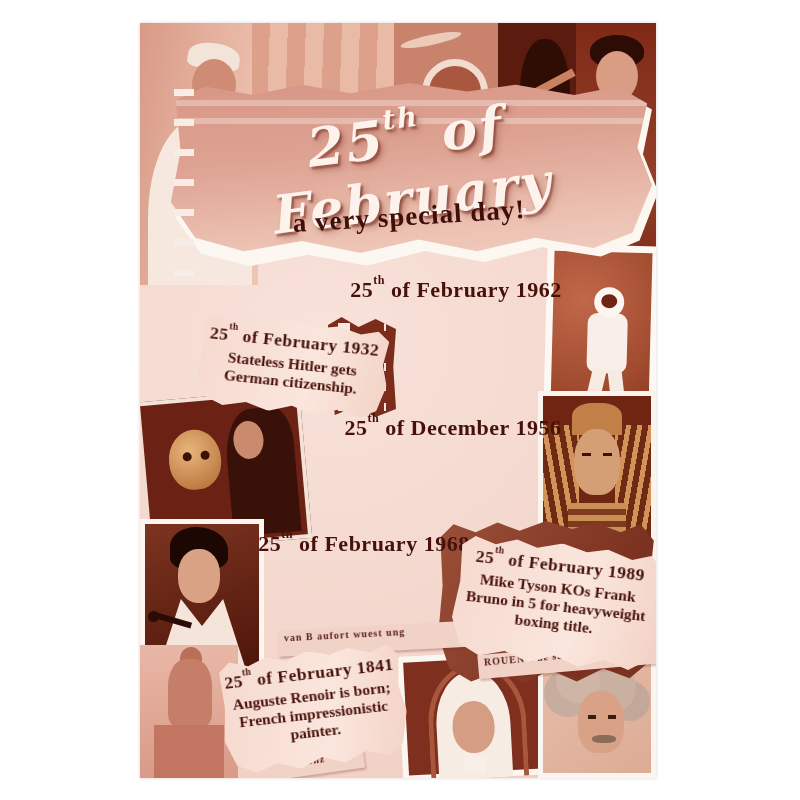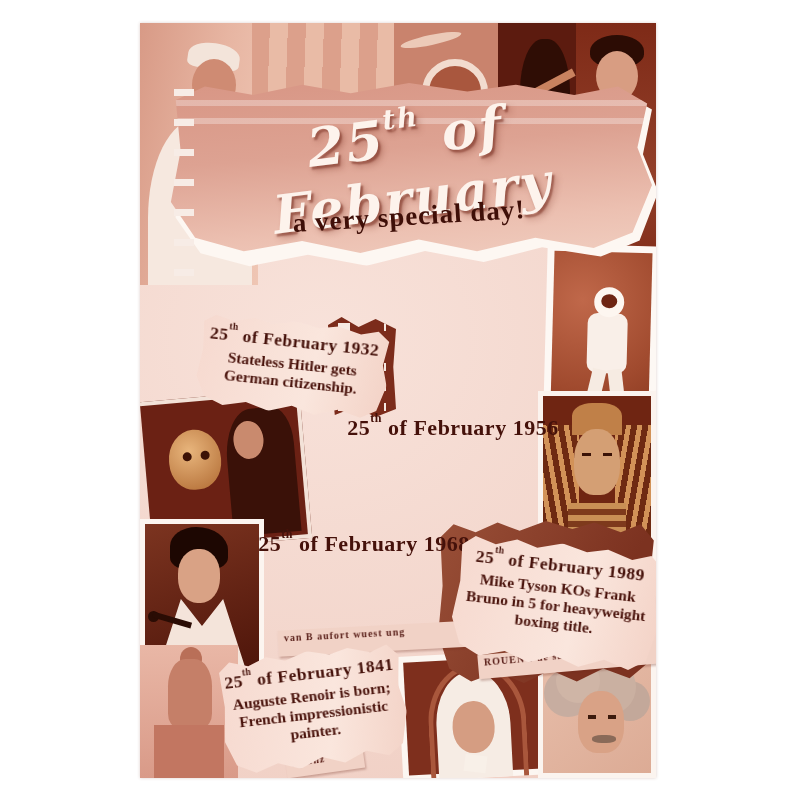--- a/index.html
+++ b/index.html
@@ -216,33 +216,34 @@
 
   <div class="banner-back torn"></div>
   <div class="strip-left"></div>
   <div class="banner torn">
     <span class="sh banner-stripes"></span>
     <h1 class="title"><span>25</span><sup>th</sup><span> of February</span></h1>
     <div class="subtitle">a very special day!</div>
   </div>
 
   <section class="event ev1962">
+    <h2 class="ev-h"><span>25</span><sup>th</sup><span> of February 1962</span></h2>
   </section>
 
   <div class="strip1932">
     <span class="sh holes2"></span>
   </div>
   <section class="event paper torn ev1932">
     <h2 class="ev-h"><span>25</span><sup>th</sup><span> of February 1932</span></h2>
     <p class="ev-b">Stateless Hitler gets
 German citizenship.</p>
   </section>
 
   <section class="event ev1956">
-    <h2 class="ev-h"><span>25</span><sup>th</sup><span> of February 1956</span></h2>
+    <h2 class="ev-h"><span>25</span><sup>th</sup><span> of December 1956</span></h2>
   </section>
 
   <section class="event ev1968">
     <h2 class="ev-h"><span>25</span><sup>th</sup><span> of February 1968</span></h2>
   </section>
 
   <div class="back1989 torn"></div>
   <section class="event paper torn ev1989">
     <h2 class="ev-h"><span>25</span><sup>th</sup><span> of February 1989</span></h2>
     <p class="ev-b">Mike Tyson KOs Frank

